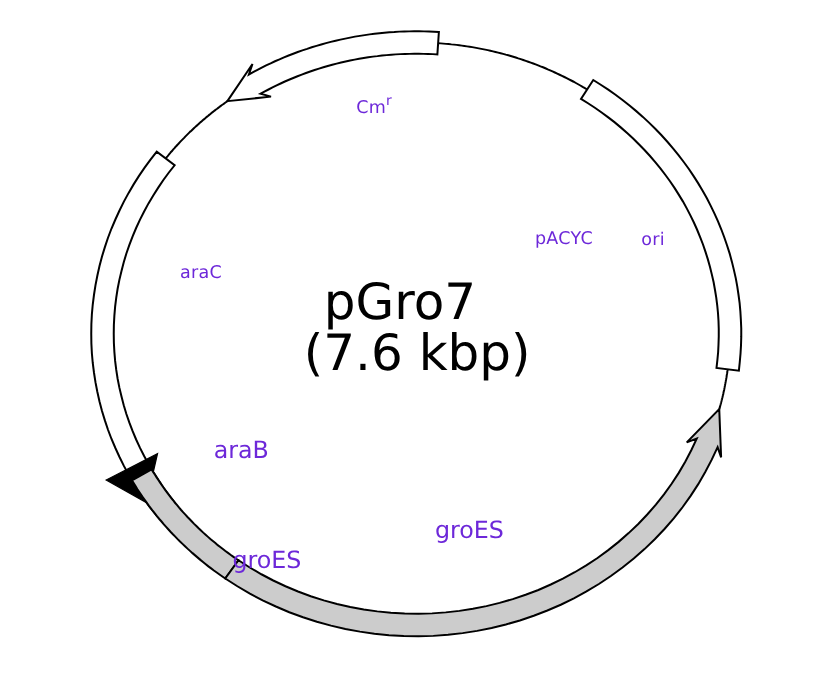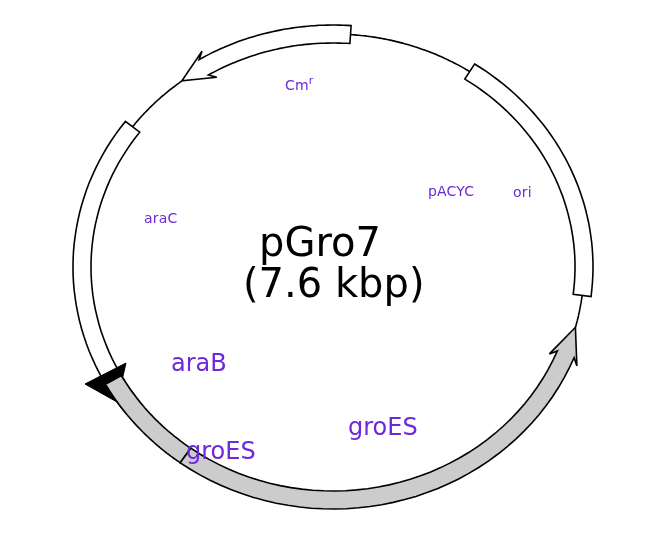--- a/index.html
+++ b/index.html
@@ -1,20 +1,20 @@
 <!DOCTYPE html>
 <html><head>
 <meta charset="utf-8">
 <style>
   html, body { margin: 0; padding: 0; background: #ffffff; }
   body { width: 660px; height: 538px; overflow: hidden; position: relative; font-family: "DejaVu Sans", sans-serif; }
   #map { position: absolute; left: 0; top: 0; }
   .lbl { position: absolute; color: #6d28d9; white-space: nowrap; font-family: "DejaVu Sans", sans-serif; }
   .small { font-size: 14px; letter-spacing: 0.2px; }
-  .med { font-size: 24px; }
+  .med { font-size: 19px; }
   .big { font-size: 40px; color: #000000; }
   sup { font-size: 11px; vertical-align: 6px; }
 </style>
 </head>
 <body>
 
 <svg id="map" width="660" height="538" viewBox="0 0 660 538" xmlns="http://www.w3.org/2000/svg">
 
   <g fill="none" stroke="#000" stroke-width="1.6">
     <path id="bb1" d="M350.5 34.6 L352.6 34.7 L354.7 34.9 L356.8 35.1 L358.9 35.2 L361.1 35.5 L363.2 35.7 L365.3 35.9 L367.4 36.2 L369.5 36.5 L371.5 36.8 L373.6 37.1 L375.7 37.4 L377.8 37.7 L379.9 38.1 L382.0 38.5 L384.0 38.9 L386.1 39.3 L388.2 39.7 L390.2 40.1 L392.3 40.6 L394.4 41.1 L396.4 41.6 L398.5 42.1 L400.5 42.6 L402.5 43.1 L404.6 43.7 L406.6 44.2 L408.6 44.8 L410.6 45.4 L412.6 46.0 L414.6 46.7 L416.6 47.3 L418.6 48.0 L420.6 48.7 L422.6 49.4 L424.6 50.1 L426.6 50.8 L428.5 51.5 L430.5 52.3 L432.4 53.1 L434.4 53.8 L436.3 54.6 L438.2 55.5 L440.1 56.3 L442.0 57.1 L443.9 58.0 L445.8 58.9 L447.7 59.8 L449.6 60.7 L451.5 61.6 L453.3 62.5 L455.2 63.5 L457.0 64.4 L458.9 65.4 L460.7 66.4 L462.5 67.4 L464.3 68.4 L466.1 69.5 L467.9 70.5 L469.7 71.6"></path>

